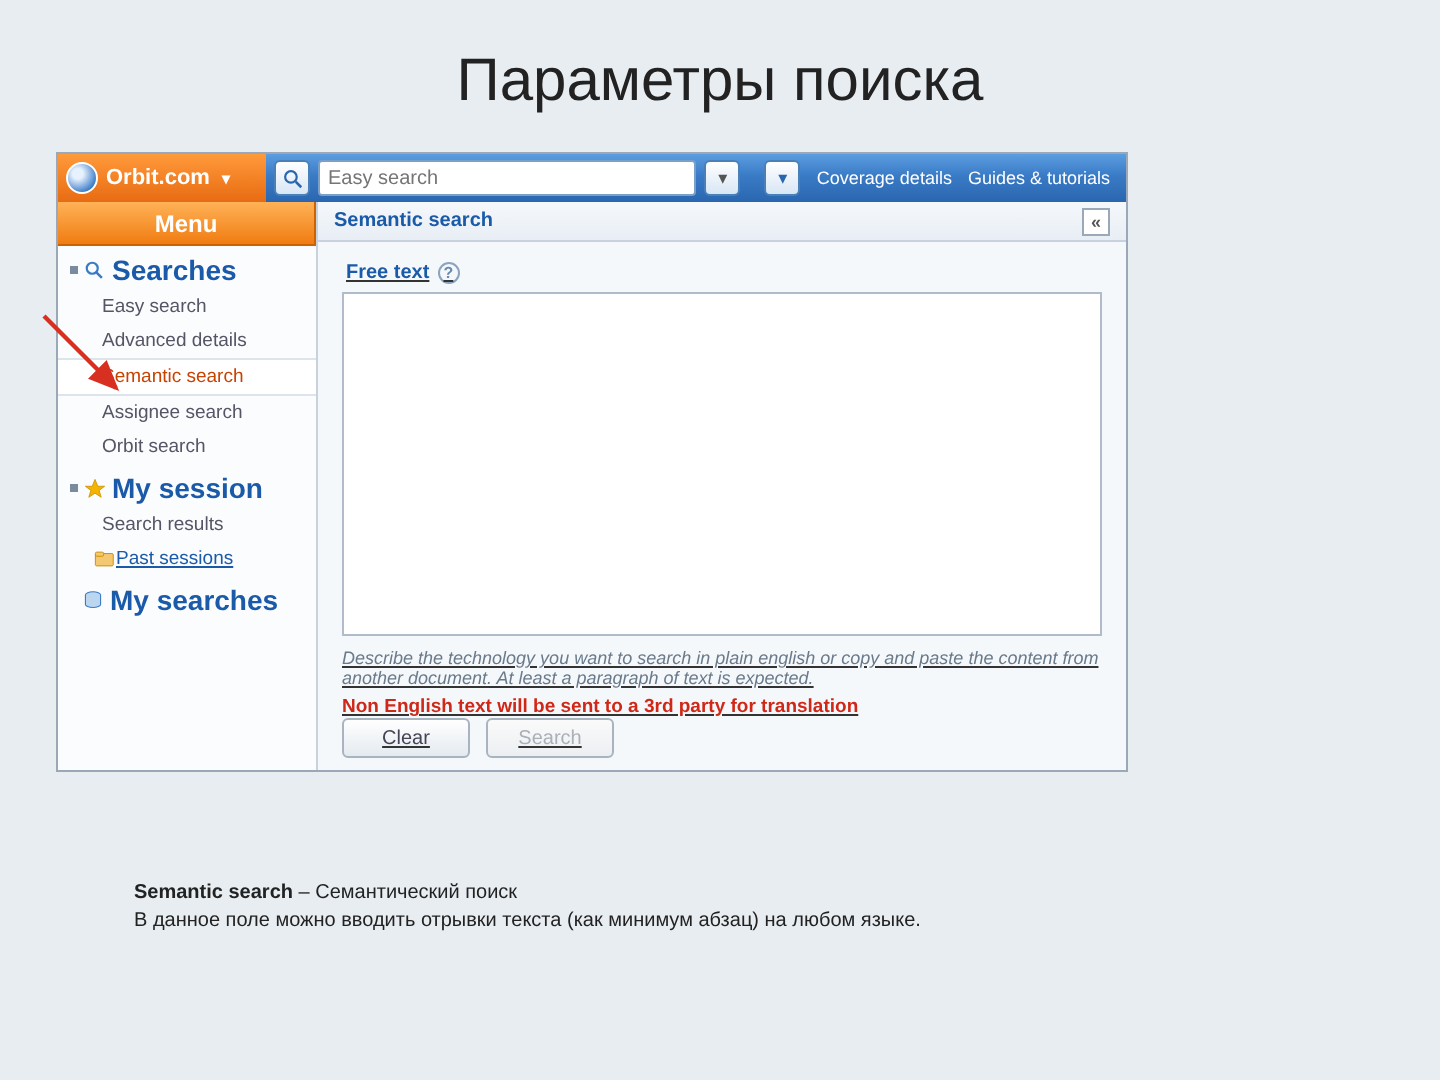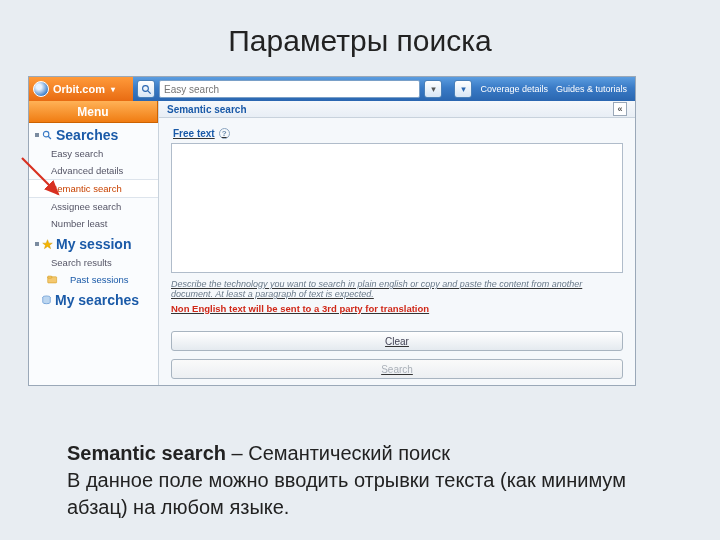--- a/index.html
+++ b/index.html
@@ -11,21 +11,21 @@
   }
   .slide-title {
     text-align: center;
     font-size: 30px;
     font-weight: 400;
     color: #222;
     padding: 24px 0 18px;
   }
   .app-window {
     margin: 0 28px;
-    width: 608px;
+    width: 536px;
     height: 310px;
     background: #fff;
     border: 1px solid #9aa8b8;
     font-size: 10px;
     color: #333;
     display: flex;
     flex-direction: column;
   }
   .topbar {
     height: 24px;
@@ -70,21 +70,21 @@
     height: 22px;
     background: linear-gradient(#ffb257,#f07c12);
     color: #fff; font-weight: bold; font-size: 12px;
     display: flex; align-items: center; justify-content: center;
     border: 1px solid #cc6200; border-top: none; border-left: none;
   }
   .tree { flex: 1; background: #fafcfe; overflow: hidden; }
   .tree-group { color: #1a5aa8; font-weight: bold; font-size: 14px; padding: 4px 4px 2px 6px; display: flex; align-items: center; gap: 3px; }
   .tree-item { font-size: 9.5px; color: #556; padding: 3px 4px 3px 22px; display: flex; align-items: center; gap: 4px; cursor: pointer; }
   .tree-item.selected { background: #fff; color: #c84200; border-top: 1px solid #dde4ec; border-bottom: 1px solid #dde4ec; }
-  .tree-sub { color: #1a5aa8; font-size: 9.5px; padding: 3px 4px 3px 18px; display: flex; align-items: center; gap: 12px; }
+  .tree-sub { color: #1a5aa8; font-size: 9.5px; padding: 3px 4px 3px 18px; display: flex; align-items: center; gap: 0; text-decoration: underline; }
   .disc { width: 4px; height: 4px; background: #7a8ba0; }
   .ico { width: 11px; height: 11px; display: inline-flex; align-items: center; justify-content: center; }
   .ico-mag svg, .ico-star svg, .ico-db svg { width: 11px; height: 11px; }
   .main-col { flex: 1; display: flex; flex-direction: column; background: #f5f8fb; }
   .crumb {
     height: 20px; background: linear-gradient(#f5f8fb,#e8eef5);
     border-bottom: 1px solid #c8d2dc;
     display: flex; align-items: center; padding: 0 8px;
     color: #1a5aa8; font-weight: bold; font-size: 10px;
     justify-content: space-between;
@@ -93,37 +93,37 @@
   .main-body { flex: 1; padding: 10px 12px 6px; display: flex; flex-direction: column; text-decoration: underline; }
   .field-label { color: #1a5aa8; font-weight: bold; font-size: 10px; display: flex; align-items: center; gap: 4px; margin: 0 0 4px 2px; }
   .help-ico { width: 11px; height: 11px; border-radius: 50%; border: 1px solid #8aa4c0; color: #6a8aac; font-size: 8px; display: flex; align-items: center; justify-content: center; }
   .big-textarea {
     width: 100%; flex: 1; min-height: 130px;
     border: 1px solid #b0bcca; background: #fff;
     resize: none; font-size: 10px; padding: 4px;
   }
   .hint1 { color: #6a7a8a; font-size: 9px; font-style: italic; margin-top: 6px; }
   .hint2 { color: #d02818; font-size: 9.5px; font-weight: bold; margin-top: 4px; }
-  .btn-row { display: flex; justify-content: flex-start; gap: 8px; margin-top: 17px; flex-direction: column; }
+  .btn-row { display: flex; justify-content: flex-start; gap: 8px; margin-top: 0; }
   .ui-btn {
     min-width: 64px; height: 20px; font-size: 10px;
     background: linear-gradient(#fff,#e4eaef);
     border: 1px solid #a8b4c0; border-radius: 3px;
     color: #445; cursor: pointer;
   }
   .ui-btn.disabled { color: #aab0b8; background: linear-gradient(#fafafa,#eceff2); cursor: default; }
   .arrow-annot {
     position: absolute;
     left: 18px; top: 154px;
     pointer-events: none;
   }
   .caption-block {
     position: absolute;
     left: 67px; top: 440px; width: 590px;
-    font-size: 20px; color: #222; line-height: 1.35;
+    font-size: 10px; color: #222; line-height: 1.35;
   }
   .caption-block .bold { font-weight: bold; }
   .wrap { position: relative; width: 720px; height: 540px; }
 </style>
 </head>
 <body>
 <div class="wrap">
 
 <h1 class="slide-title">Параметры поиска</h1>
 
@@ -162,21 +162,21 @@
                   <circle cx="6" cy="6" r="4" fill="none" stroke="#3a7bc6" stroke-width="1.6"></circle>
                   <line x1="9" y1="9" x2="13" y2="13" stroke="#3a7bc6" stroke-width="1.8"></line>
                 </svg>
               </span>
           <span>Searches</span>
         </div>
         <div class="tree-item">Easy search</div>
         <div class="tree-item">Advanced details</div>
         <div class="tree-item selected">Semantic search</div>
         <div class="tree-item">Assignee search</div>
-        <div class="tree-item">Number least</div>
+        <div class="tree-item">Orbit search</div>
 
         <div class="tree-group">
           <span class="disc"></span>
           <span class="ico ico-star">
                 <svg viewBox="0 0 16 16">
                   <polygon points="8,1 10,6 15,6 11,9 12.5,14 8,11 3.5,14 5,9 1,6 6,6" fill="#f4b400" stroke="#cc9000" stroke-width="0.6"></polygon>
                 </svg>
               </span>
           <span>My session</span>
         </div>

